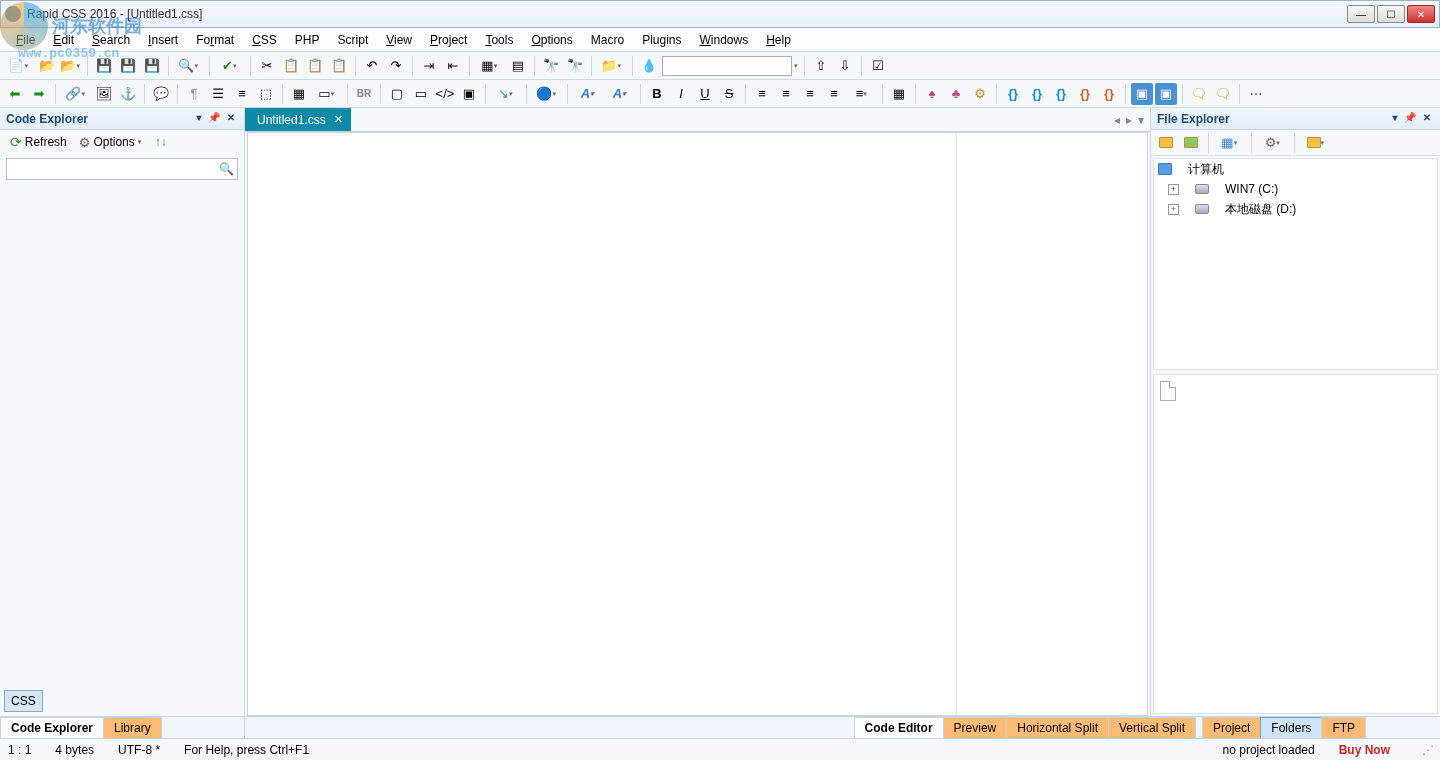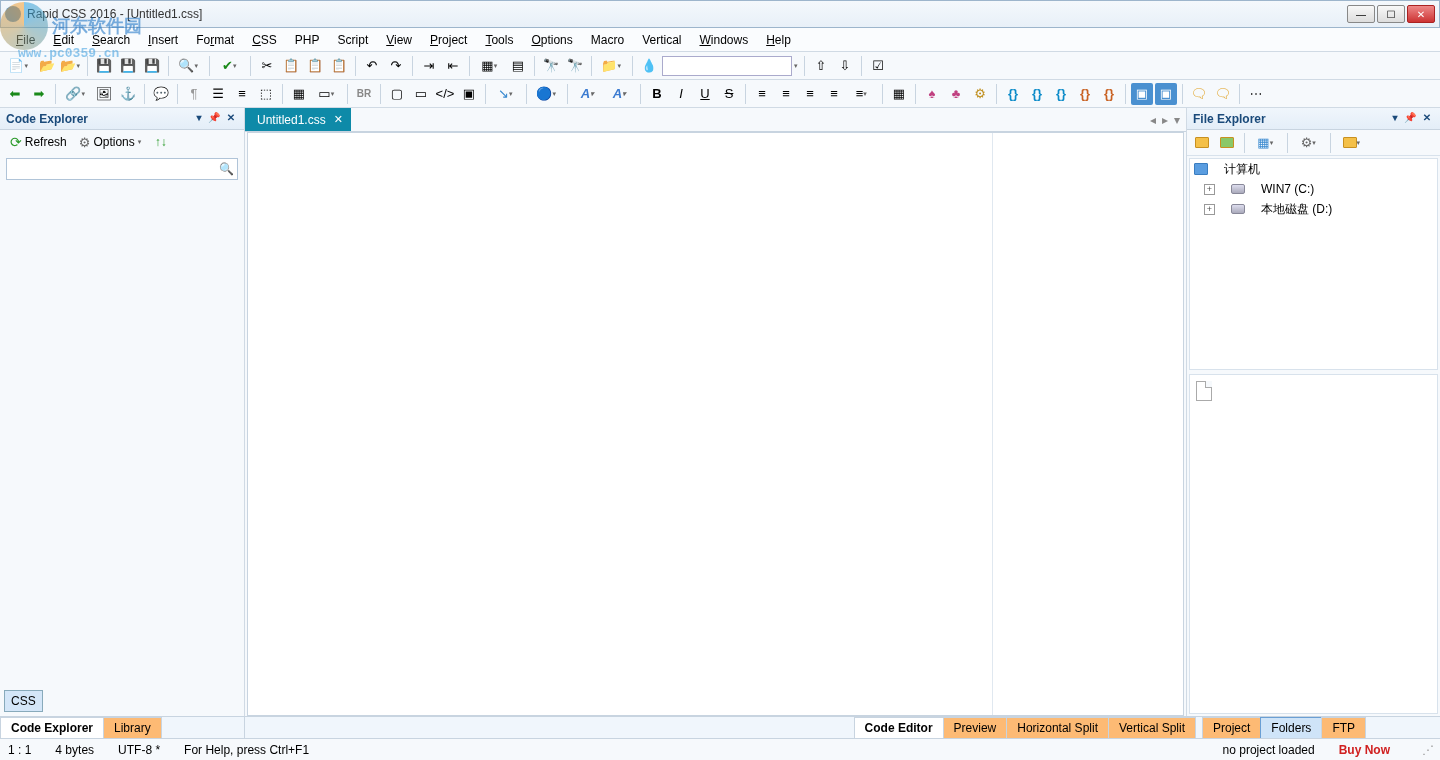--- a/index.html
+++ b/index.html
@@ -50,21 +50,21 @@
 .center { flex:1; display:flex; flex-direction:column; background:#f6f9fc; }
 .tab-strip { height:24px; display:flex; align-items:stretch; background:#f6f9fc; border-bottom:1px solid #c8d4e0; }
 .doc-tab { background:#0e8aa8; color:#fff; padding:0 8px 0 12px; display:flex; align-items:center; gap:8px; cursor:pointer; }
 .doc-tab .x { font-size:11px; cursor:pointer; }
 .tab-nav { margin-left:auto; display:flex; align-items:center; gap:6px; padding-right:6px; color:#888; }
 .editor-area { flex:1; background:#fff; border:1px solid #c8d4e0; margin:0 2px; display:flex; }
 .editor-main { flex:1; border-right:1px solid #e0e8f0; }
 .editor-side { width:190px; }
 
 
-.right-panel { width:254px; background:#f6f9fc; border-left:1px solid #d0dae4; display:flex; flex-direction:column; }
+.right-panel { width:290px; background:#f6f9fc; border-left:1px solid #d0dae4; display:flex; flex-direction:column; }
 .rp-toolbar { height:26px; display:flex; align-items:center; padding:0 4px; gap:3px; border-bottom:1px solid #d8e2ec; }
 .rp-body { flex:1; background:#fff; border:1px solid #d8e2ec; margin:2px; overflow:auto; }
 .tree-row { display:flex; align-items:center; height:20px; padding-left:4px; gap:16px; cursor:pointer; }
 .tree-exp { width:11px; height:11px; border:1px solid #999; font-size:9px; line-height:9px; text-align:center; color:#555; }
 .rp-lower { height:340px; background:#fff; border:1px solid #d8e2ec; margin:2px; }
 .rp-lower .file-icon { margin:6px; width:16px; height:20px; border:1px solid #aaa; background:#fff; position:relative; }
 .rp-lower .file-icon::after { content:''; position:absolute; top:-1px; right:-1px; width:6px; height:6px; background:#f6f9fc; border-left:1px solid #aaa; border-bottom:1px solid #aaa; }
 
 
 .bottom-tabs-row { height:22px; background:#f0f6fc; border-top:1px solid #c8d4e0; display:flex; }
@@ -113,21 +113,21 @@
   <div class="mitem"><u>I</u>nsert</div>
   <div class="mitem">Fo<u>r</u>mat</div>
   <div class="mitem"><u>C</u>SS</div>
   <div class="mitem">PHP</div>
   <div class="mitem">Script</div>
   <div class="mitem"><u>V</u>iew</div>
   <div class="mitem"><u>P</u>roject</div>
   <div class="mitem"><u>T</u>ools</div>
   <div class="mitem"><u>O</u>ptions</div>
   <div class="mitem">Macro</div>
-  <div class="mitem">Vertical</div>
+  <div class="mitem">Plugins</div>
   <div class="mitem"><u>W</u>indows</div>
   <div class="mitem"><u>H</u>elp</div>
 </div>
 
 <div class="toolbar">
   <div class="tbtn wide">📄<span class="tdrop">▾</span></div>
   <div class="tbtn">📂</div>
   <div class="tbtn">📂<span class="tdrop">▾</span></div>
   <div class="tsep"></div>
   <div class="tbtn" style="color:#0a7ab8">💾</div>

